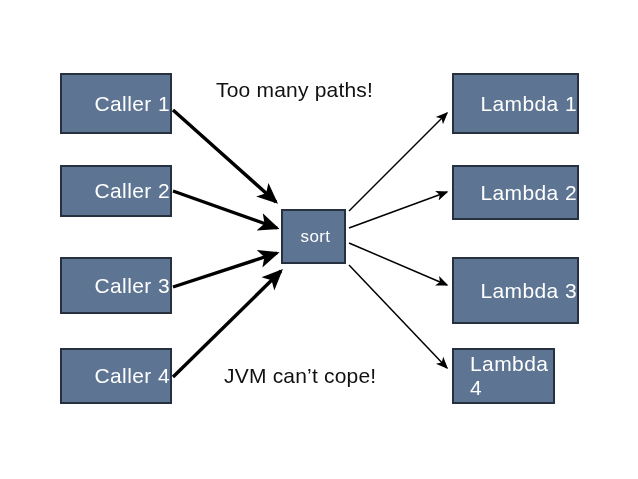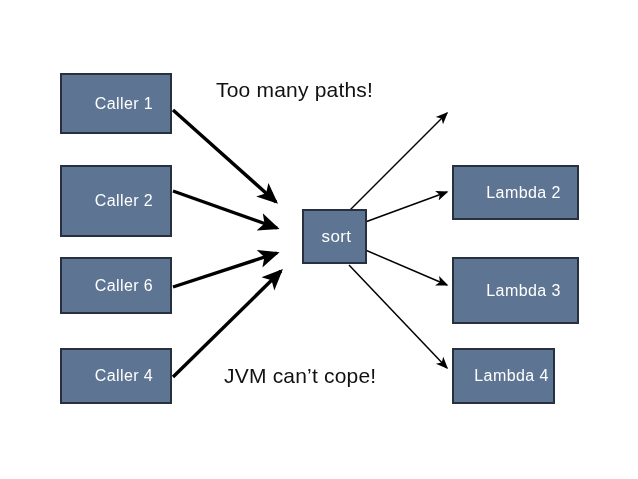--- a/index.html
+++ b/index.html
@@ -25,46 +25,45 @@
     height: 479px;
   }
   .node {
     position: absolute;
     box-sizing: border-box;
     background: #5d7493;
     border: 2px solid #26303f;
     color: #ffffff;
     display: flex;
     align-items: center;
-    justify-content: center;
+    justify-content: flex-end;
     font-family: "Liberation Sans", sans-serif;
-    font-size: 16px;
+    font-size: 21px;
     font-weight: 400;
     letter-spacing: 0.4px;
     padding-left: 16px;
     z-index: 3;
   }
   .node.center {
     justify-content: center;
     padding-left: 4px;
     font-size: 17px;
-    margin-left: 21px;
   }
   .annot {
     position: absolute;
     color: #111111;
     font-family: "Liberation Sans", sans-serif;
     font-size: 21px;
     letter-spacing: 0.2px;
     white-space: nowrap;
     z-index: 4;
   }
   
   .caller-1 { left: 60px;  top: 73px;  width: 112px; height: 61px; }
-  .caller-2 { left: 60px;  top: 165px; width: 112px; height: 72px; }
+  .caller-2 { left: 60px;  top: 165px; width: 112px; height: 52px; }
   .caller-3 { left: 60px;  top: 257px; width: 112px; height: 57px; }
   .caller-4 { left: 60px;  top: 348px; width: 112px; height: 56px; }
   
   .lambda-1 { left: 452px; top: 73px;  width: 127px; height: 61px; }
   .lambda-2 { left: 452px; top: 165px; width: 127px; height: 55px; }
   .lambda-3 { left: 452px; top: 257px; width: 127px; height: 67px; }
   .lambda-4 { left: 452px; top: 348px; width: 103px; height: 56px; }
   
   .sort-node { left: 281px; top: 209px; width: 65px; height: 55px; }
   
@@ -97,30 +96,33 @@
     <line x1="349" y1="265" x2="447" y2="368" stroke="#000000" stroke-width="1.5" marker-end="url(#arrow-thin)"></line>
   </svg>
 
   <div class="node caller-1">
     <span>Caller 1</span>
   </div>
   <div class="node caller-2">
     <span>Caller 2</span>
   </div>
   <div class="node caller-3">
-    <span>Caller 6</span>
+    <span>Caller 3</span>
   </div>
   <div class="node caller-4">
     <span>Caller 4</span>
   </div>
 
   <div class="node center sort-node">
     <span>sort</span>
   </div>
 
+  <div class="node lambda-1">
+    <span>Lambda 1</span>
+  </div>
   <div class="node lambda-2">
     <span>Lambda 2</span>
   </div>
   <div class="node lambda-3">
     <span>Lambda 3</span>
   </div>
   <div class="node lambda-4">
     <span>Lambda 4</span>
   </div>
 

